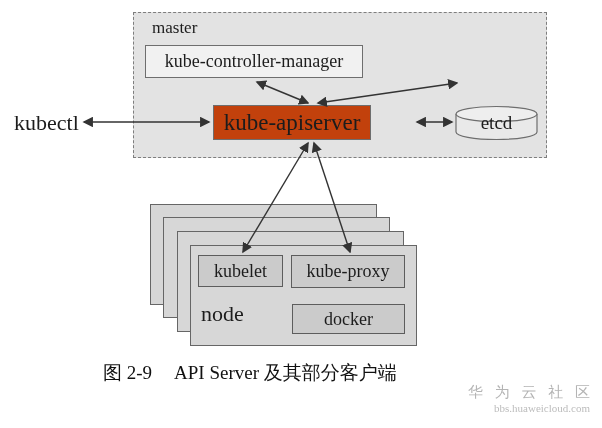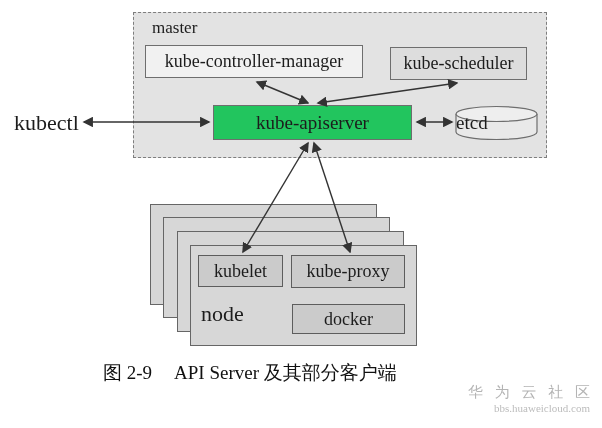--- a/index.html
+++ b/index.html
@@ -12,23 +12,23 @@
     position:absolute;display:flex;align-items:center;justify-content:center;
     border:1px solid #6e6e6e;font-size:18px;white-space:nowrap;box-sizing:border-box;
   }
   .master{
     position:absolute;left:133px;top:12px;width:414px;height:146px;
     background:#e3e3e3;border:1.5px dashed #7e7e7e;box-sizing:border-box;
   }
   .master-label{position:absolute;left:152px;top:19px;font-size:17px;}
   .cm-box{left:145px;top:45px;width:218px;height:33px;background:#f1f1f1;}
   .sched-box{left:390px;top:47px;width:137px;height:33px;background:#dddddd;}
-  .api-box{left:213px;top:105px;width:199px;height:35px;background:#22c55e;font-size:19px;}
+  .api-box{left:213px;top:105px;width:158px;height:35px;background:#c2410c;font-size:23px;}
   .kubectl-label{left:14px;top:111px;}
-  .etcd-label{position:absolute;left:456px;top:112px;width:81px;text-align:left;font-size:19px;}
+  .etcd-label{position:absolute;left:456px;top:112px;width:81px;text-align:center;font-size:19px;}
   .noderect{
     position:absolute;width:227px;height:101px;background:#d7d7d7;
     border:1px solid #666666;box-sizing:border-box;
   }
   .inner-box{background:#cbcbcb;border:1px solid #5d5d5d;}
   .kubelet-box{left:198px;top:255px;width:85px;height:32px;}
   .proxy-box{left:291px;top:255px;width:114px;height:33px;}
   .docker-box{left:292px;top:304px;width:113px;height:30px;}
   .node-label{left:201px;top:302px;}
   .caption{
@@ -50,21 +50,20 @@
 
   <div class="master"></div>
   <div class="master-label lbl">master</div>
 
   <div class="noderect" style="left:150px;top:204px;"></div>
   <div class="noderect" style="left:163px;top:217px;"></div>
   <div class="noderect" style="left:177px;top:231px;"></div>
   <div class="noderect" style="left:190px;top:245px;"></div>
 
   <div class="box cm-box">kube-controller-manager</div>
-  <div class="box sched-box">kube-scheduler</div>
   <div class="box api-box">kube-apiserver</div>
 
   <div class="lbl kubectl-label">kubectl</div>
 
   <svg class="overlay" width="602" height="428" viewBox="0 0 602 428">
     <defs>
       <marker id="ah" viewBox="0 0 10 10" refX="8.5" refY="5" markerWidth="7.5" markerHeight="7.5" orient="auto-start-reverse">
         <path d="M0,0 L10,5 L0,10 z" fill="#333333"></path>
       </marker>
     </defs>

